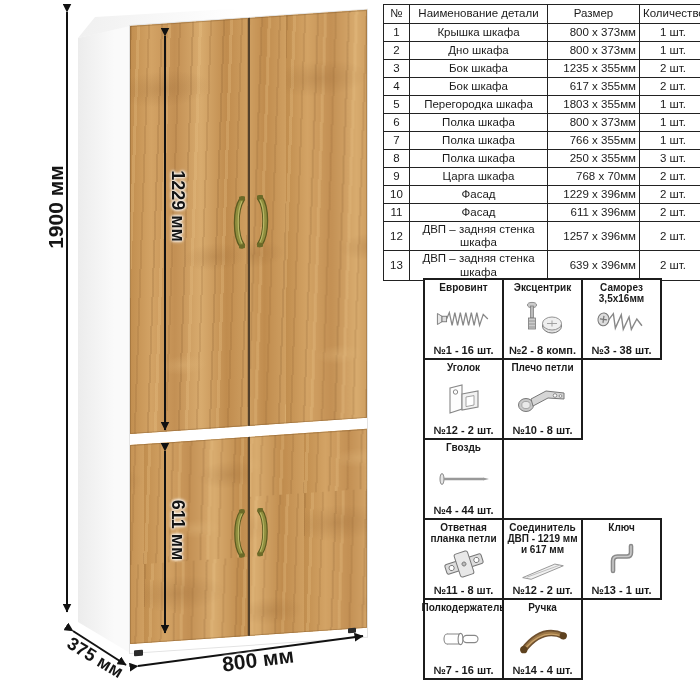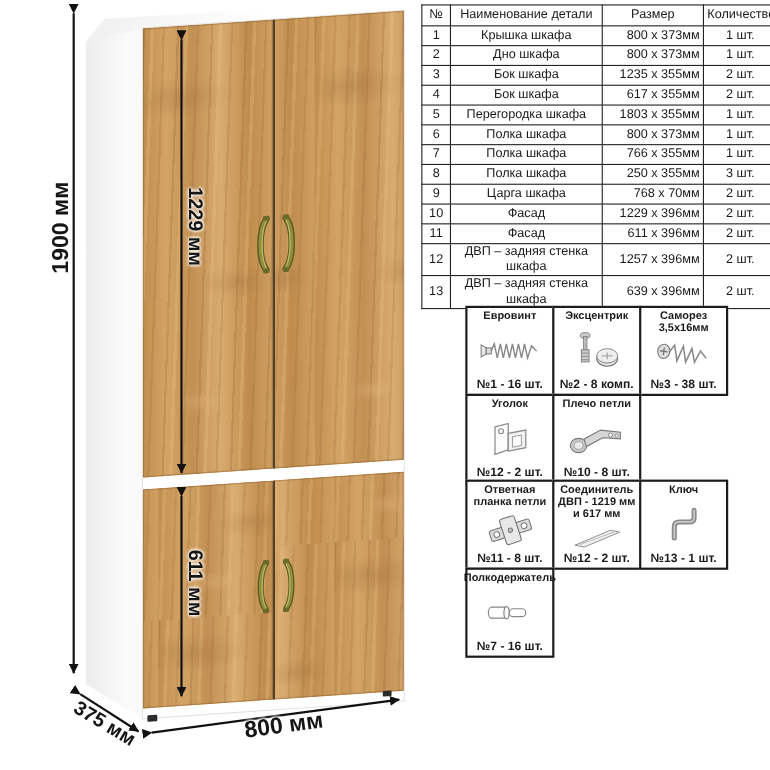--- a/index.html
+++ b/index.html
@@ -291,20 +291,31 @@
           <path d="M14 15 L29 7 L47 9 L47 15 L31 14 L16 22 Z" fill="#d6d6d6" stroke="#777" stroke-width="1"></path>
           <circle cx="38" cy="11.5" r="1.8" fill="#fff" stroke="#777" stroke-width=".8"></circle>
           <circle cx="43.5" cy="12" r="1.4" fill="#fff" stroke="#777" stroke-width=".8"></circle>
         </svg>
           </div>
         <div class="hw-count">№10 - 8 шт.</div>
       </div>
     </div>
 
     <div class="hw-row">
+      <div class="hw-cell">
+        <div class="hw-title">Гвоздь</div>
+        <div class="hw-icon">
+            <svg width="58" height="16" viewBox="0 0 54 16">
+          <ellipse cx="5" cy="8" rx="2" ry="5.5" fill="#e5e5e5" stroke="#888" stroke-width="1"></ellipse>
+          <path d="M7 8 H46" stroke="#999" stroke-width="2.4"></path>
+          <path d="M46 6.6 L52 8 L46 9.4 Z" fill="#999"></path>
+        </svg>
+          </div>
+        <div class="hw-count">№4 - 44 шт.</div>
+      </div>
     </div>
 
     <div class="hw-row">
       <div class="hw-cell">
         <div class="hw-title">Ответная планка петли</div>
         <div class="hw-icon">
             <svg width="52" height="34" viewBox="0 0 46 34">
           <g transform="rotate(-18 23 17)">
             <rect x="4" y="12" width="38" height="10" rx="2" fill="#dcdcdc" stroke="#777" stroke-width="1"></rect>
             <rect x="16" y="5" width="14" height="24" rx="2" fill="#e8e8e8" stroke="#777" stroke-width="1"></rect>
@@ -344,16 +355,29 @@
         <div class="hw-icon">
             <svg width="50" height="18" viewBox="0 0 46 18">
           <ellipse cx="6" cy="9" rx="3" ry="5" fill="#fff" stroke="#888" stroke-width="1.1"></ellipse>
           <path d="M6 4 H18 V14 H6" fill="#fff" stroke="#888" stroke-width="1.1"></path>
           <ellipse cx="19.5" cy="9" rx="2.4" ry="5.6" fill="#fff" stroke="#888" stroke-width="1.1"></ellipse>
           <rect x="22" y="5.4" width="15" height="7.2" rx="3.6" fill="#fff" stroke="#888" stroke-width="1.1"></rect>
         </svg>
           </div>
         <div class="hw-count">№7 - 16 шт.</div>
       </div>
+      <div class="hw-cell">
+        <div class="hw-title">Ручка</div>
+        <div class="hw-icon">
+            <svg width="56" height="32" viewBox="0 0 52 30">
+          <path d="M8 25 Q25 3 45 12" fill="none" stroke="#6f5130" stroke-width="6" stroke-linecap="round"></path>
+          <path d="M8 25 Q25 3 45 12" fill="none" stroke="#9c7746" stroke-width="3" stroke-linecap="round"></path>
+          <path d="M10 23 Q25 6 43 12" fill="none" stroke="#c9a269" stroke-width="1.1"></path>
+          <circle cx="8" cy="25" r="3.4" fill="#5e421f"></circle>
+          <circle cx="45" cy="12" r="3.4" fill="#5e421f"></circle>
+        </svg>
+          </div>
+        <div class="hw-count">№14 - 4 шт.</div>
+      </div>
     </div>
   </div>
 
 </div>
 
 </body></html>

